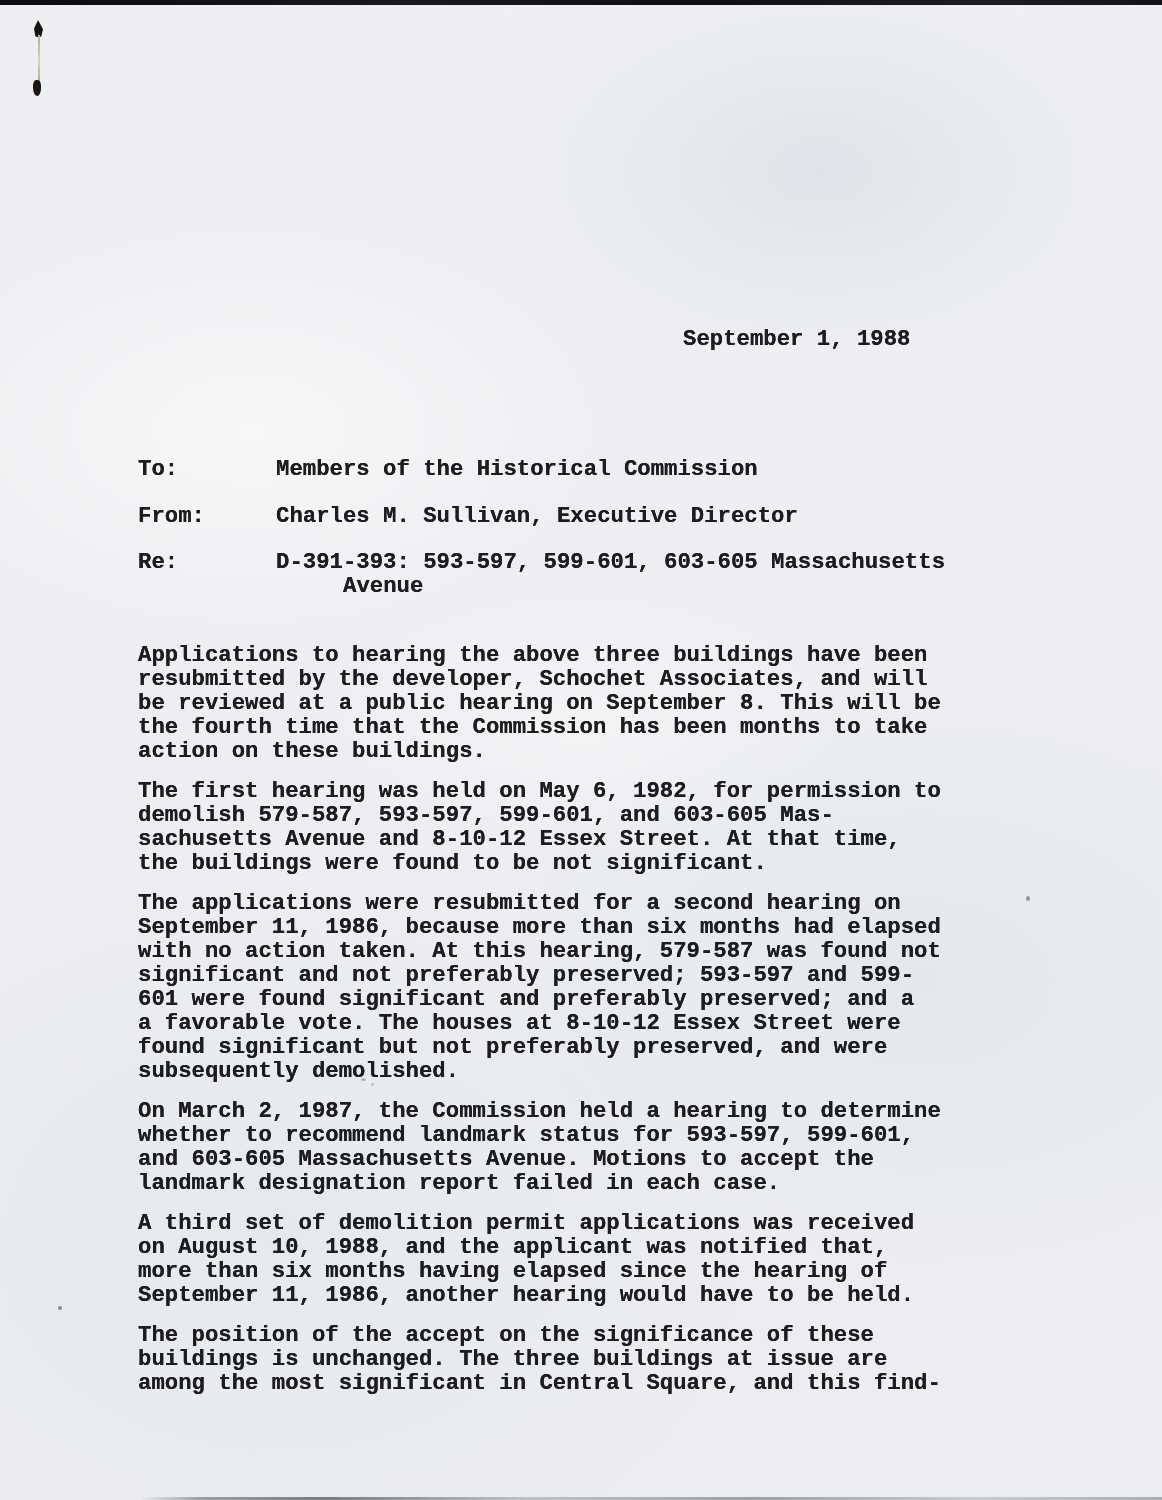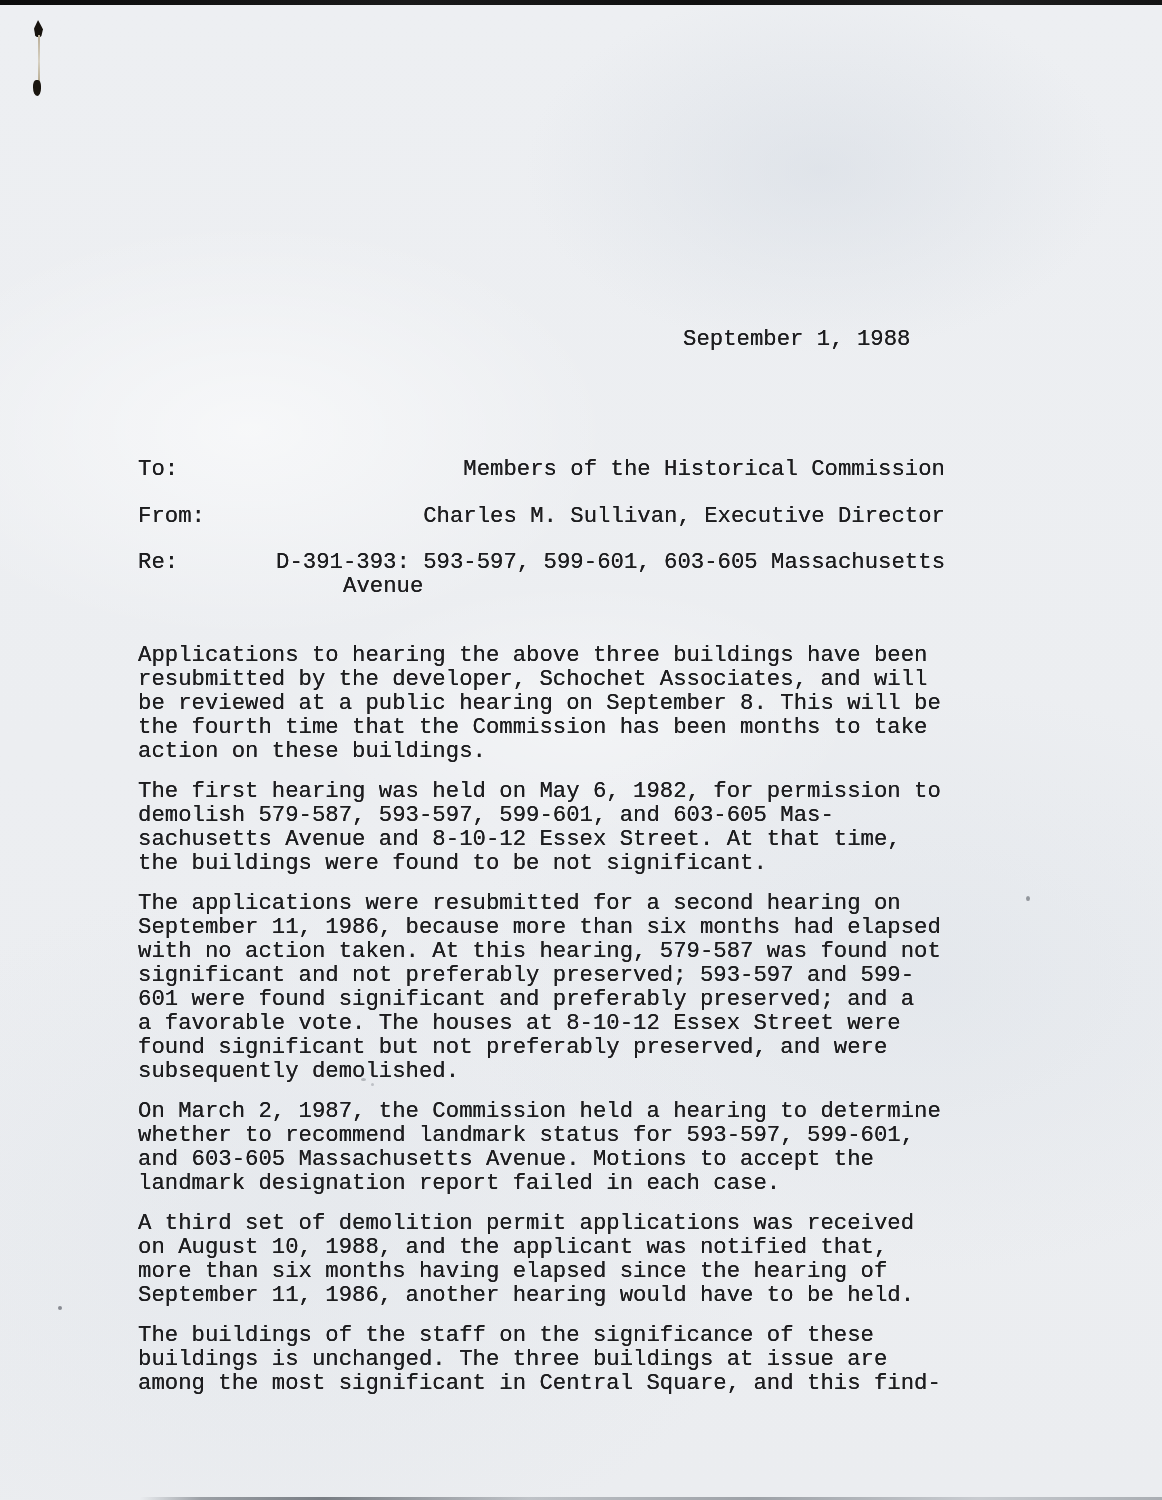--- a/index.html
+++ b/index.html
@@ -16,20 +16,21 @@
     font-family: "Liberation Mono", "DejaVu Sans Mono", monospace;
     font-size: 22.3px;
     color: var(--ink, #1d1d1f);
     background:
       radial-gradient(ellipse 420px 260px at 820px 170px, rgba(213,219,227,0.55), rgba(213,219,227,0) 70%),
       radial-gradient(ellipse 520px 300px at 250px 430px, rgba(255,255,255,0.55), rgba(255,255,255,0) 70%),
       radial-gradient(ellipse 650px 420px at 920px 980px, rgba(213,220,228,0.35), rgba(213,220,228,0) 70%),
       radial-gradient(ellipse 700px 500px at 280px 1230px, rgba(221,226,232,0.40), rgba(221,226,232,0) 70%),
       radial-gradient(ellipse 400px 200px at 580px 720px, rgba(255,255,255,0.35), rgba(255,255,255,0) 70%),
       linear-gradient(var(--paper, #edeff2), #ebedf0);
+    font-weight: bold;
   }
   .line {
     height: 24px;
     line-height: 24px;
     white-space: pre;
     text-shadow: 0 0 0.6px currentColor; 
   }
   
   .top-edge {
     position: absolute;
@@ -72,21 +73,21 @@
   }
   
   .speck { position: absolute; border-radius: 50%; background: #6f737a; }
   .speck-1 { left: 58px;  top: 1306px; width: 4px; height: 4px; opacity: 0.8; }
   .speck-2 { left: 1026px; top: 896px; width: 4px; height: 5px; opacity: 0.7; }
   .speck-3 { left: 361px; top: 1078px; width: 5px; height: 3px; opacity: 0.45; }
   .speck-4 { left: 371px; top: 1083px; width: 3px; height: 3px; opacity: 0.35; }
   
   .date { position: absolute; left: 683px; top: 327px; }
   .head { position: absolute; left: 138px; top: 457px; }
-  .head .row { display: flex; justify-content: space-between; }
+  .head .row { display: flex; }
   .row-to   { margin-bottom: 23px; }
   .row-from { margin-bottom: 22px; }
   .head .lbl { display: inline-block; width: 138px; }
   .re-l2 { padding-left: 67px; }
   .val .line { display: block; }
   .memo-body { position: absolute; left: 138px; top: 643px; width: 860px; }
   .para { margin: 0 0 16px 0; }
 </style>
 </head>
 <body>
@@ -151,21 +152,21 @@
         <div class="line">and 603-605 Massachusetts Avenue. Motions to accept the</div>
         <div class="line">landmark designation report failed in each case.</div>
       </div>
     <div class="para">
         <div class="line">A third set of demolition permit applications was received</div>
         <div class="line">on August 10, 1988, and the applicant was notified that,</div>
         <div class="line">more than six months having elapsed since the hearing of</div>
         <div class="line">September 11, 1986, another hearing would have to be held.</div>
       </div>
     <div class="para">
-        <div class="line">The buildings of the staff on the significance of these</div>
+        <div class="line">The position of the accept on the significance of these</div>
         <div class="line">buildings is unchanged. The three buildings at issue are</div>
         <div class="line">among the most significant in Central Square, and this find-</div>
       </div>
   </div>
 
   <span class="speck speck-1"></span>
   <span class="speck speck-2"></span>
   <span class="speck speck-3"></span>
   <span class="speck speck-4"></span>
 

